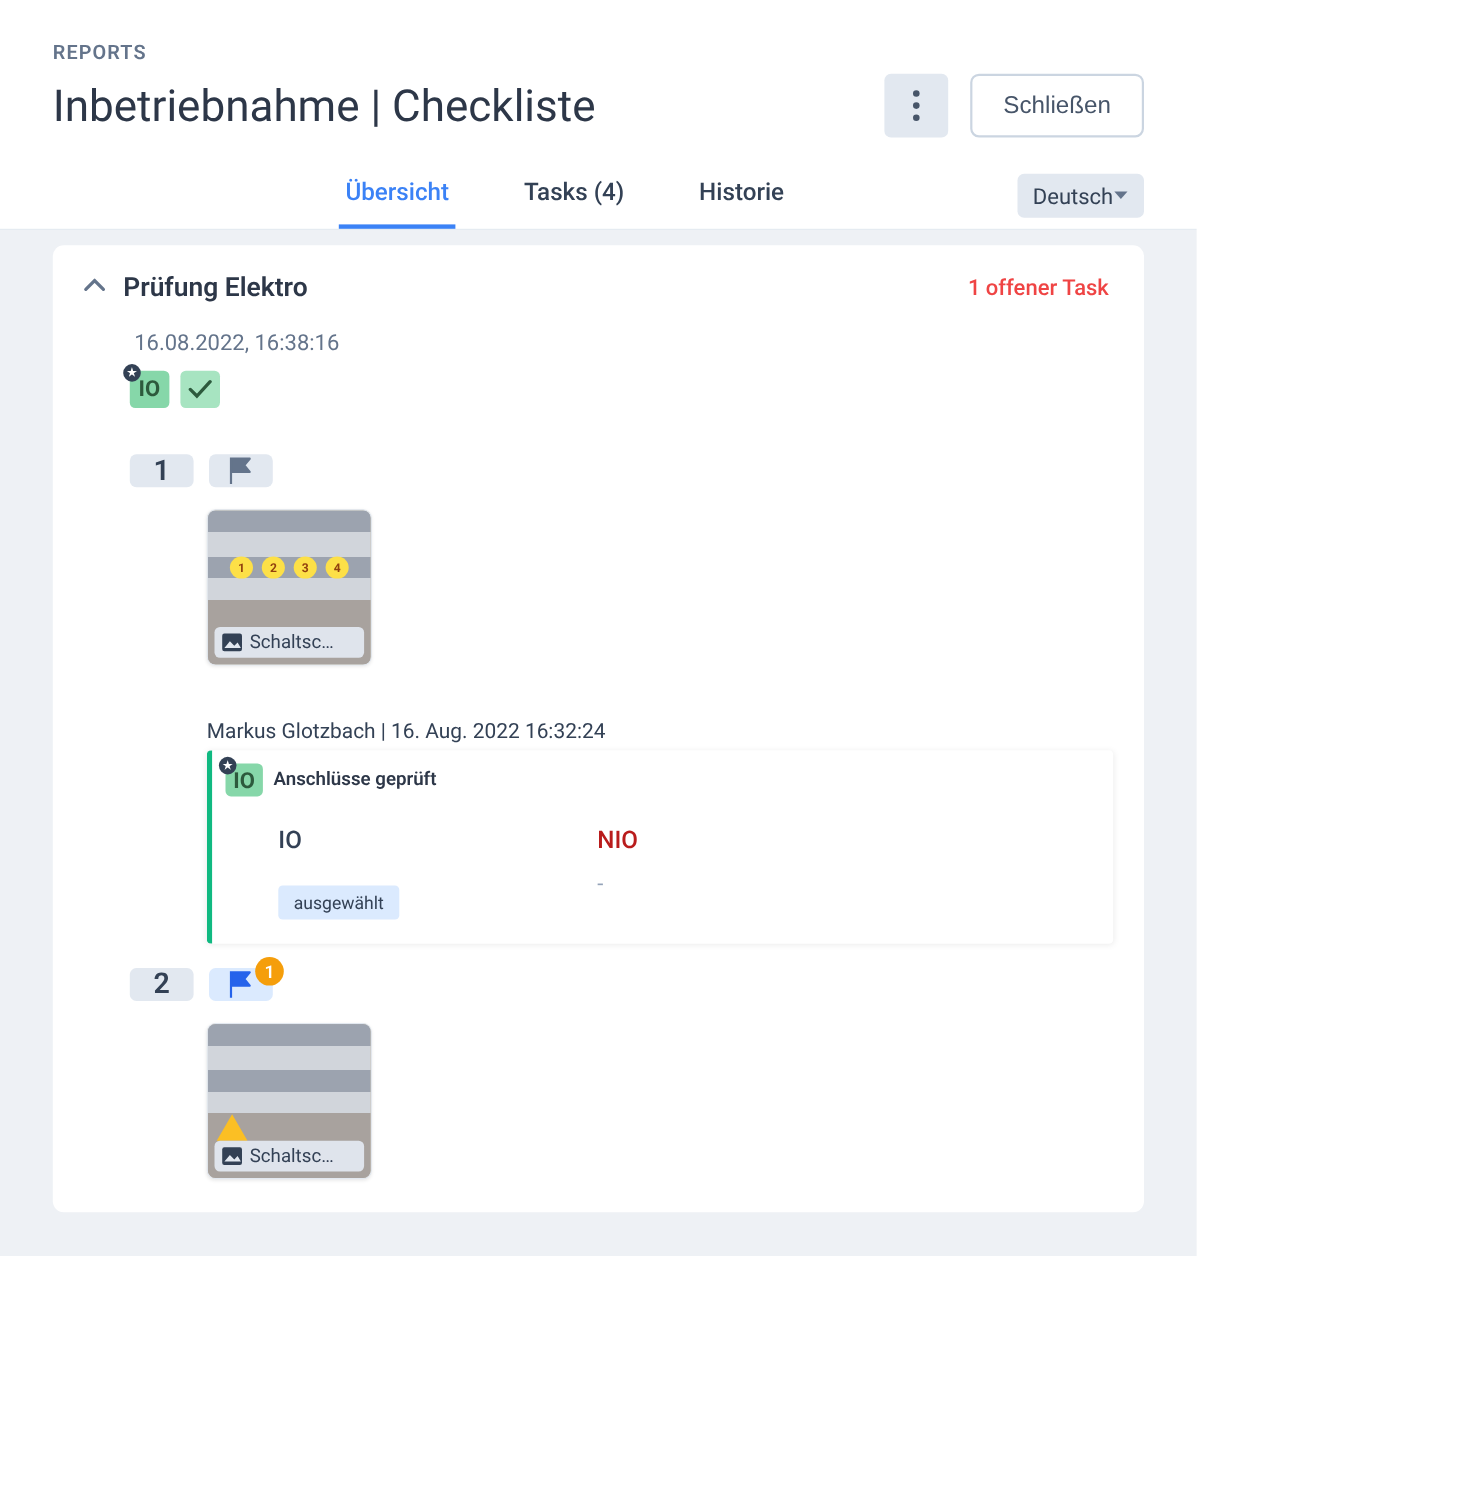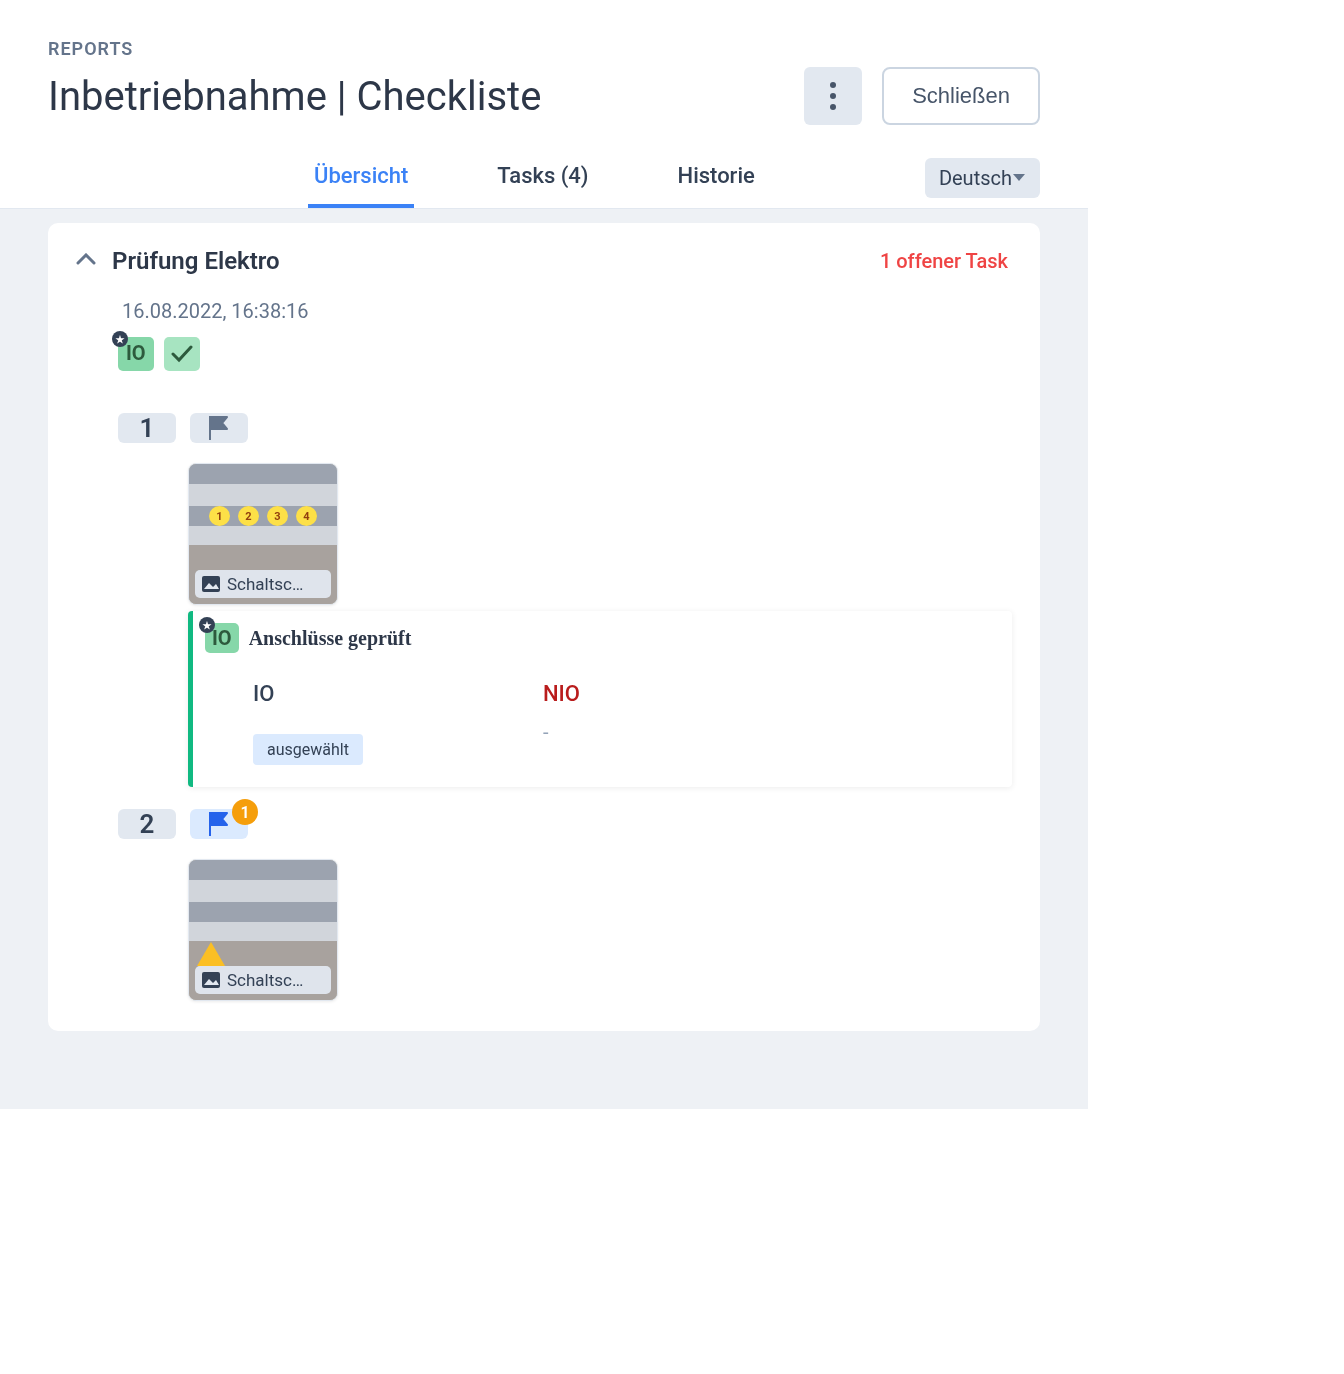--- a/index.html
+++ b/index.html
@@ -62,21 +62,21 @@
     display: flex;
     align-items: center;
     justify-content: space-between;
     margin-top: 30px;
     padding: 0 48px;
     background: #fff;
     border-bottom: 1px solid #e2e8f0;
   }
   .tabs {
     display: flex;
-    gap: 77px;
+    gap: 56px;
     margin-left: 260px;
   }
   .tab {
     padding: 8px 6px 16px 6px;
     font-size: 22px;
     font-weight: 500;
     color: #334155;
     cursor: pointer;
     border-bottom: 4px solid transparent;
   }
@@ -307,24 +307,23 @@
   .io-badge-sm {
     position: relative;
     background: #86d7a9;
     color: #2d5a3d;
     font-weight: 700;
     font-size: 20px;
     padding: 3px 7px;
     border-radius: 5px;
   }
   .result-title {
-    font-size: 20px;
+    font-size: 17px;
     font-weight: 600;
     color: #2d3748;
-    font-family: Liberation Serif, serif;
   }
   .result-grid {
     display: flex;
     margin-top: 28px;
     margin-left: 48px;
     gap: 180px;
   }
   .result-col-h {
     font-size: 22px;
     font-weight: 500;
@@ -438,20 +437,21 @@
         <div class="thumb-label">
           <svg width="20" height="18" viewBox="0 0 20 18">
               <rect x="1" y="1" width="18" height="16" rx="2" fill="#334155"></rect>
               <path d="M3 14 L8 8 L12 12 L15 9 L18 14 Z" fill="#e2e8f0"></path>
             </svg>
           <span class="thumb-label-text">Schaltsc…</span>
         </div>
       </div>
     </div>
 
+    <div class="result-meta">Markus Glotzbach | 16. Aug. 2022 16:32:24</div>
     <div class="result-card">
       <div class="result-header">
         <div class="io-badge-sm">
           <div class="io-star">★</div>
           <span>IO</span>
         </div>
         <div class="result-title">Anschlüsse geprüft</div>
       </div>
       <div class="result-grid">
         <div>

